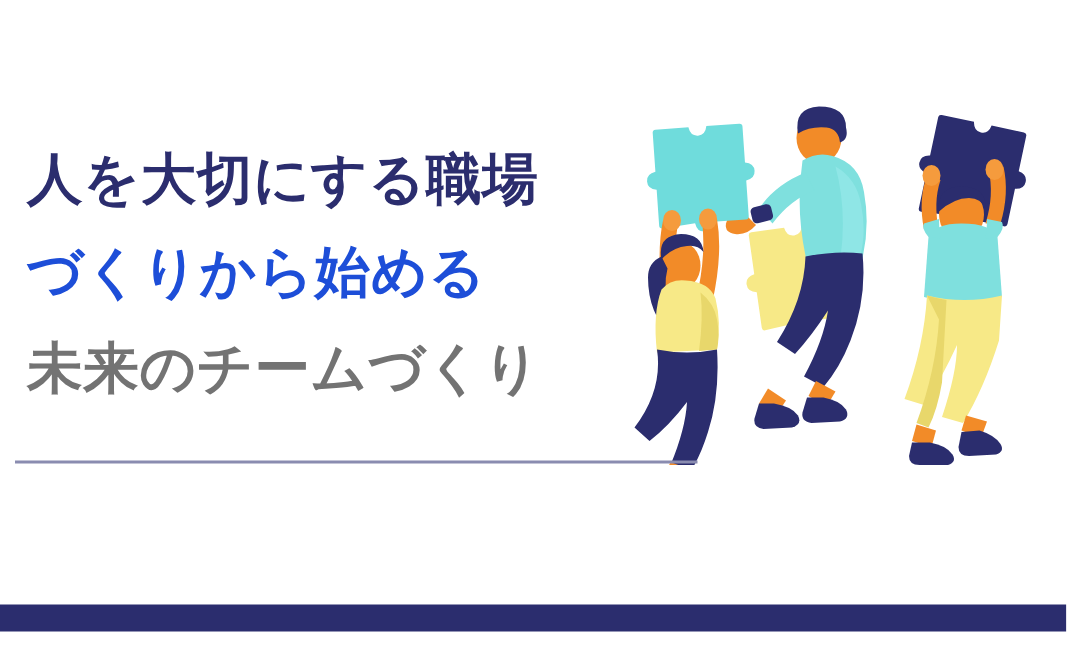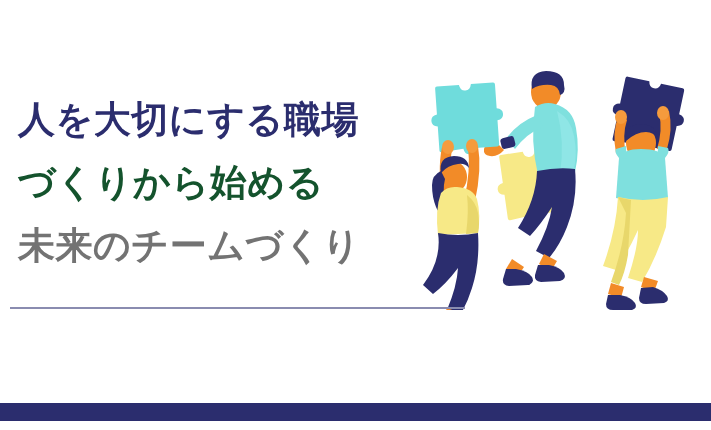--- a/index.html
+++ b/index.html
@@ -73,21 +73,21 @@
     height: 255px;
   }
 </style>
 </head>
 <body>
 
 <div id="banner" style="background: rgb(255, 255, 255);">
 
   <div id="headline">
     <div class="hl-line" style="color: rgb(43, 45, 110);">人を大切にする職場</div>
-    <div class="hl-line" style="color: #14532d; font-family: Liberation Serif, serif;">づくりから始める</div>
+    <div class="hl-line" style="color: #1d4ed8; font-family: Liberation Serif, serif;">づくりから始める</div>
     <div class="hl-line" style="color: #737373;">未来のチームづくり</div>
   </div>
 
   <div id="ground-rule" style="background: rgb(138, 140, 176);"></div>
 
   <div id="illustration">
     <svg viewBox="0 0 296 255" xmlns="http://www.w3.org/2000/svg">
 
       <g>
 

